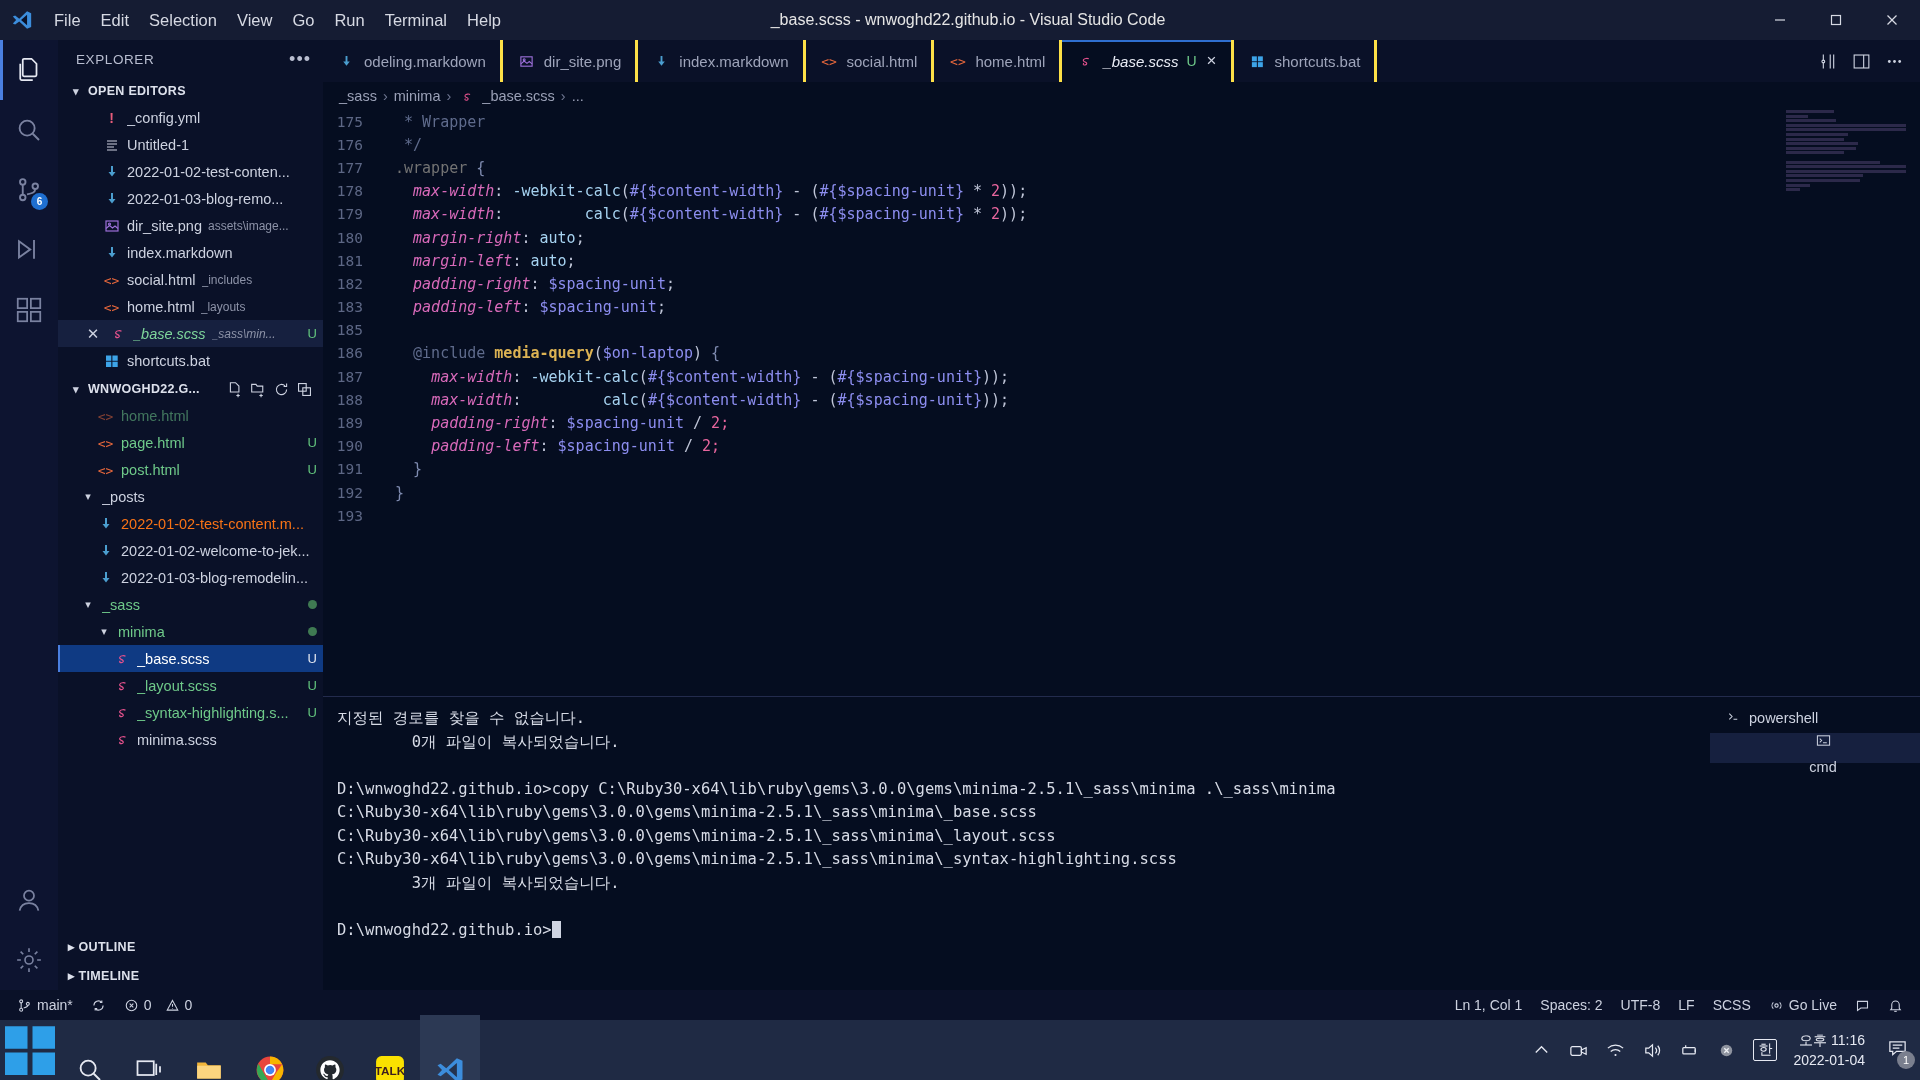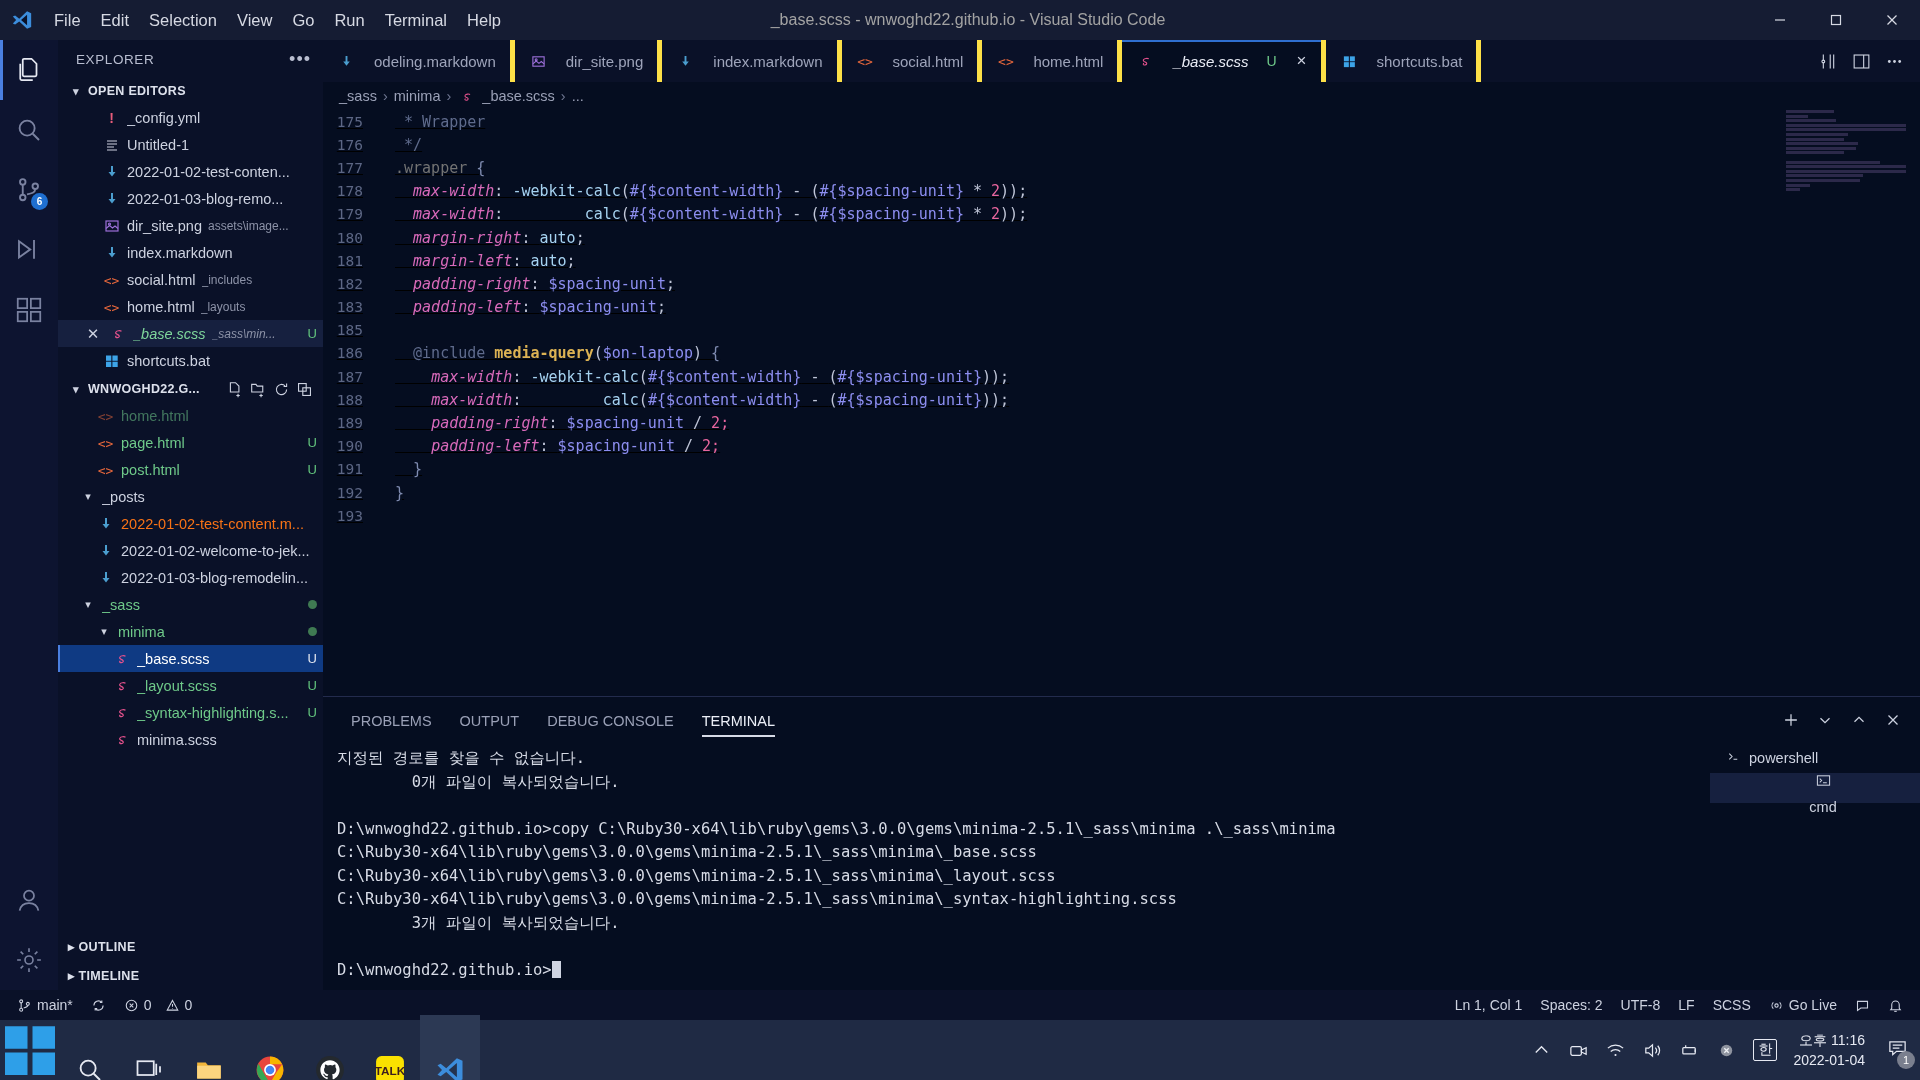--- a/index.html
+++ b/index.html
@@ -18,21 +18,21 @@
   }
   .vs-logo { width: 44px; display: flex; align-items: center; justify-content: center; }
   .vs-logo svg { width: 22px; height: 22px; }
   .menubar { display: flex; align-items: center; height: 100%; }
   .menu-item {
     padding: 0 10px; height: 100%; display: flex; align-items: center;
     font-size: 16.5px; color: #d6d9e3; cursor: default; white-space: nowrap;
   }
   .window-title {
     position: absolute; left: 16px; right: 0; text-align: center;
-    font-size: 16px; color: #a3a3a3; pointer-events: none;
+    font-size: 16px; color: #e5e5e5; pointer-events: none;
   }
   .win-controls { margin-left: auto; display: flex; height: 100%; z-index: 3; }
   .win-btn {
     width: 56px; height: 100%; display: flex; align-items: center; justify-content: center;
     color: #d6d9e3;
   }
   .win-btn svg { width: 14px; height: 14px; }
 
   
   .body-row { flex: 1 1 auto; display: flex; min-height: 0; }
@@ -102,22 +102,22 @@
   .bsec { height: 29px; display:flex; align-items:center; gap:4px; padding-left:10px;
           font-size:12.5px; font-weight:bold; color:#dde1ec; letter-spacing:.3px;}
 
   
   .editor-col { flex: 1 1 auto; display: flex; flex-direction: column; min-width: 0; background:#050d20; }
 
   
   .tabbar { height: 42px; display: flex; background: #0a1128; flex: 0 0 42px; position: relative; }
   .tabs { display: flex; overflow: hidden; flex: 1 1 auto; }
   .tab {
-    display: flex; align-items: center; gap: 18px; padding: 0 14px; height: 42px;
-    font-size: 15px; color: #9ea4ba; background: #0a1128; border-right: 5px solid #fde047;
+    display: flex; align-items: center; gap: 8px; padding: 0 14px; height: 42px;
+    font-size: 15px; color: #9ea4ba; background: #0a1128; border-right: 3px solid #fde047;
     white-space: nowrap; cursor: pointer; position: relative;
   }
   .tab.active { background: #050d20; color: #e9ecf5; }
   .tab.active::before { content:""; position:absolute; left:0; right:0; top:0; height:2px; background:#2f6fd0; }
   .tab .tname { }
   .tab .tbadge { color:#6fca8a; font-size: 14px; }
   .tab.active .tbadge { color:#6fca8a; }
   .tab .tclose { font-size: 17px; color:#cfd4e2; margin-left: 2px; }
   .tab .ficon svg { width: 15px; height: 15px; }
   .tabbar-actions { display:flex; align-items:center; gap:14px; padding: 0 16px; color:#cdd2e0; }
@@ -126,21 +126,21 @@
   
   .breadcrumbs {
     height: 28px; display: flex; align-items: center; gap: 6px; padding-left: 16px;
     font-size: 14.5px; color: #9aa0b6; background: #050d20; flex: 0 0 28px;
   }
   .bc-sep { color:#6f7792; }
   .breadcrumbs .ficon svg { width: 14px; height: 14px; }
 
   
   .code-area { flex: 1 1 auto; position: relative; overflow: hidden; background:#050d20; min-height:0; }
-  .code-scroll { position: relative; height: 100%; text-decoration: underline; }
+  .code-scroll { position: relative; height: 100%; }
   .code-line { display: flex; height: 23.2px; align-items: center;
     font-family: "DejaVu Sans Mono", monospace; font-size: 15px; white-space: pre; }
   .lnum { width: 62px; flex: 0 0 62px; text-align: right; padding-right: 22px;
           color: #5d6785; font-size: 14.5px; }
   .ctext { padding-left: 10px; }
   .tok-comment { color: #5f6b8c; }
   .tok-sel { color: #737373; }
   .tok-prop { color: #d96aba; font-style: italic; }
   .tok-punc { color: #c0c6d8; }
   .tok-val { color: #a6d2f0; }
@@ -609,42 +609,20 @@
             <div class="mm-line" style="width: 100%;"></div>
             <div class="mm-line" style="width: 64%;"></div>
             <div class="mm-line" style="width: 62%;"></div>
             <div class="mm-line" style="width: 20%;"></div>
             <div class="mm-line" style="width: 12%;"></div>
             <div class="mm-line" style="width: 0%; background: transparent;"></div>
           </div>
       </div>
 
       <div class="panel">
-        <div class="panel-head">
-          <div style="display:flex;" id="panel-tabs">
-              <div class="ptab">PROBLEMS</div>
-              <div class="ptab">OUTPUT</div>
-              <div class="ptab">DEBUG CONSOLE</div>
-              <div class="ptab active">TERMINAL</div>
-            </div>
-          <div class="panel-actions">
-            <svg viewBox="0 0 20 20" fill="none" stroke="currentColor" stroke-width="1.4">
-              <path d="M10 3.5v13M3.5 10h13"></path>
-            </svg>
-            <svg viewBox="0 0 20 20" fill="none" stroke="currentColor" stroke-width="1.4">
-              <path d="M5 8l5 5 5-5"></path>
-            </svg>
-            <svg viewBox="0 0 20 20" fill="none" stroke="currentColor" stroke-width="1.4">
-              <path d="M5 12l5-5 5 5"></path>
-            </svg>
-            <svg viewBox="0 0 20 20" fill="none" stroke="currentColor" stroke-width="1.4">
-              <path d="M5 5l10 10M15 5L5 15"></path>
-            </svg>
-          </div>
-        </div>
         <div class="panel-body">
           <div class="term" id="terminal-output"><div>지정된 경로를 찾을 수 없습니다.</div><div>        0개 파일이 복사되었습니다.</div><div>&nbsp;</div><div>D:\wnwoghd22.github.io&gt;copy C:\Ruby30-x64\lib\ruby\gems\3.0.0\gems\minima-2.5.1\_sass\minima .\_sass\minima</div><div>C:\Ruby30-x64\lib\ruby\gems\3.0.0\gems\minima-2.5.1\_sass\minima\_base.scss</div><div>C:\Ruby30-x64\lib\ruby\gems\3.0.0\gems\minima-2.5.1\_sass\minima\_layout.scss</div><div>C:\Ruby30-x64\lib\ruby\gems\3.0.0\gems\minima-2.5.1\_sass\minima\_syntax-highlighting.scss</div><div>        3개 파일이 복사되었습니다.</div><div>&nbsp;</div><div><span>D:\wnwoghd22.github.io&gt;</span><span class="cursor-block"></span></div></div>
           <div class="term-tabs" id="terminal-instances">
               <div class="tterm">
                 <span><svg viewBox="0 0 16 16" fill="none" stroke="#cdd2e0" stroke-width="1.1">
                     <path d="M2 3h12v10H2z" stroke="none"></path>
                     <path d="M3.5 5l3 3-3 3M8 11h4"></path>
                   </svg></span>
                 <span>powershell</span>
               </div>

